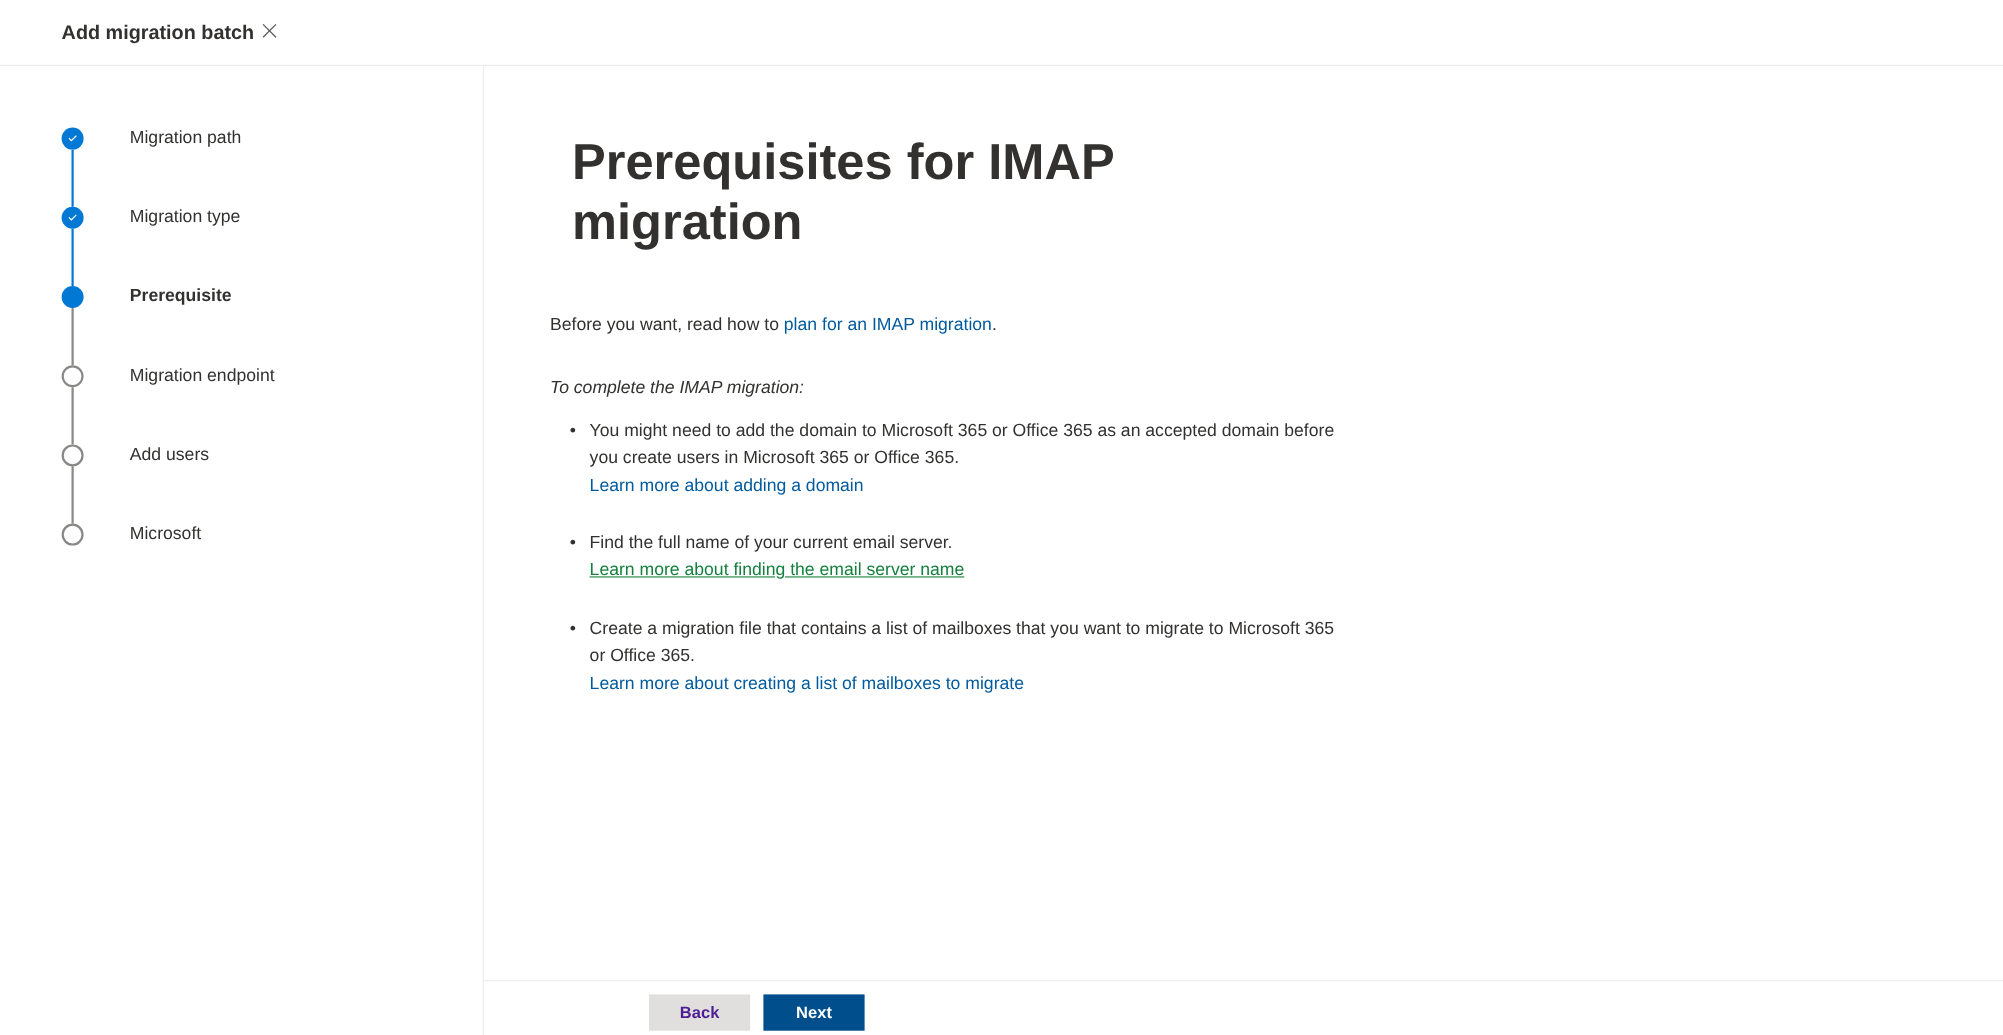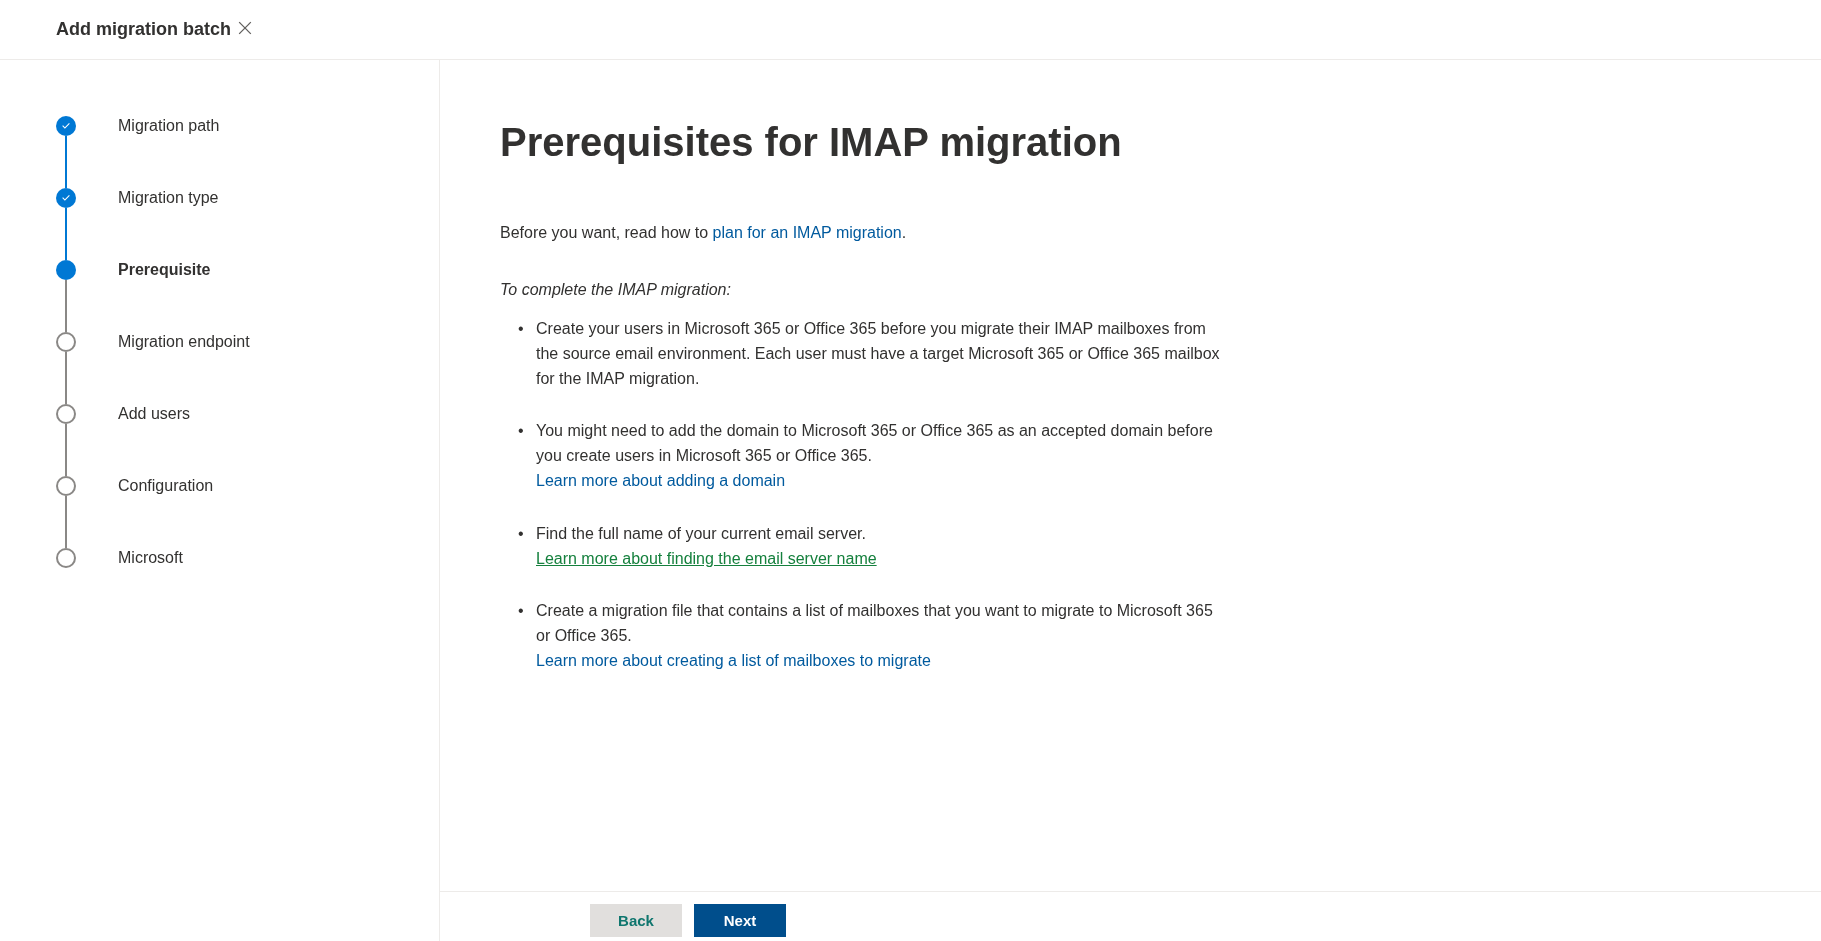--- a/index.html
+++ b/index.html
@@ -112,24 +112,25 @@
       display: flex;
       flex-direction: column;
     }
     .content {
       flex: 1;
       padding: 60px 120px 40px 60px;
       overflow-y: auto;
       max-width: 900px;
     }
     .content-title {
-      font-size: 40px;
+      font-size: 46px;
       font-weight: 700;
       color: #323130;
       margin-bottom: 56px;
+      margin-left: 20px;
     }
     .intro-text {
       font-size: 16px;
       color: #323130;
       margin-bottom: 36px;
       line-height: 1.5;
     }
     .intro-text a {
       color: #005a9e;
       text-decoration: none;
@@ -176,21 +177,21 @@
     .btn {
       padding: 8px 24px;
       font-size: 15px;
       font-weight: 600;
       border: none;
       cursor: pointer;
       min-width: 92px;
     }
     .btn-secondary {
       background: #e1dfdd;
-      color: #0f766e;
+      color: #4c1d95;
     }
     .btn-primary {
       background: #004e8c;
       color: #ffffff;
     }
   </style>
 </head>
 <body>
 
 <div class="header">
@@ -234,39 +235,33 @@
           <div class="step-connector gray"></div>
           <span class="step-label">Migration endpoint</span>
         </li>
         <li class="step">
           <div class="step-indicator pending"></div>
           <div class="step-connector gray"></div>
           <span class="step-label">Add users</span>
         </li>
         <li class="step">
           <div class="step-indicator pending"></div>
-          <div class="step-connector gray"></div>
-          <span class="step-label">Configuration</span>
-        </li>
-        <li class="step">
-          <div class="step-indicator pending"></div>
           <span class="step-label">Microsoft</span>
         </li>
       </ul>
   </div>
 
   <div class="content-wrapper">
     <div class="content">
       <h1 class="content-title">Prerequisites for IMAP migration</h1>
       <p class="intro-text">
         <span>Before you want, read how to </span><a href="#">plan for an IMAP migration</a><span>.</span>
       </p>
       <p class="subtitle">To complete the IMAP migration:</p>
       <ul class="bullet-list" id="bullet-list">
-          <li class="bullet-item"><span>Create your users in Microsoft 365 or Office 365 before you migrate their IMAP mailboxes from the source email environment. Each user must have a target Microsoft 365 or Office 365 mailbox for the IMAP migration.</span></li>
           <li class="bullet-item"><span>You might need to add the domain to Microsoft 365 or Office 365 as an accepted domain before you create users in Microsoft 365 or Office 365.</span><br><a href="#">Learn more about adding a domain</a></li>
           <li class="bullet-item"><span>Find the full name of your current email server.</span><br><a href="#" class="underlined">Learn more about finding the email server name</a></li>
           <li class="bullet-item"><span>Create a migration file that contains a list of mailboxes that you want to migrate to Microsoft 365 or Office 365.</span><br><a href="#">Learn more about creating a list of mailboxes to migrate</a></li>
         </ul>
     </div>
 
     <div class="footer">
       <button class="btn btn-secondary">Back</button>
       <button class="btn btn-primary">Next</button>
     </div>

